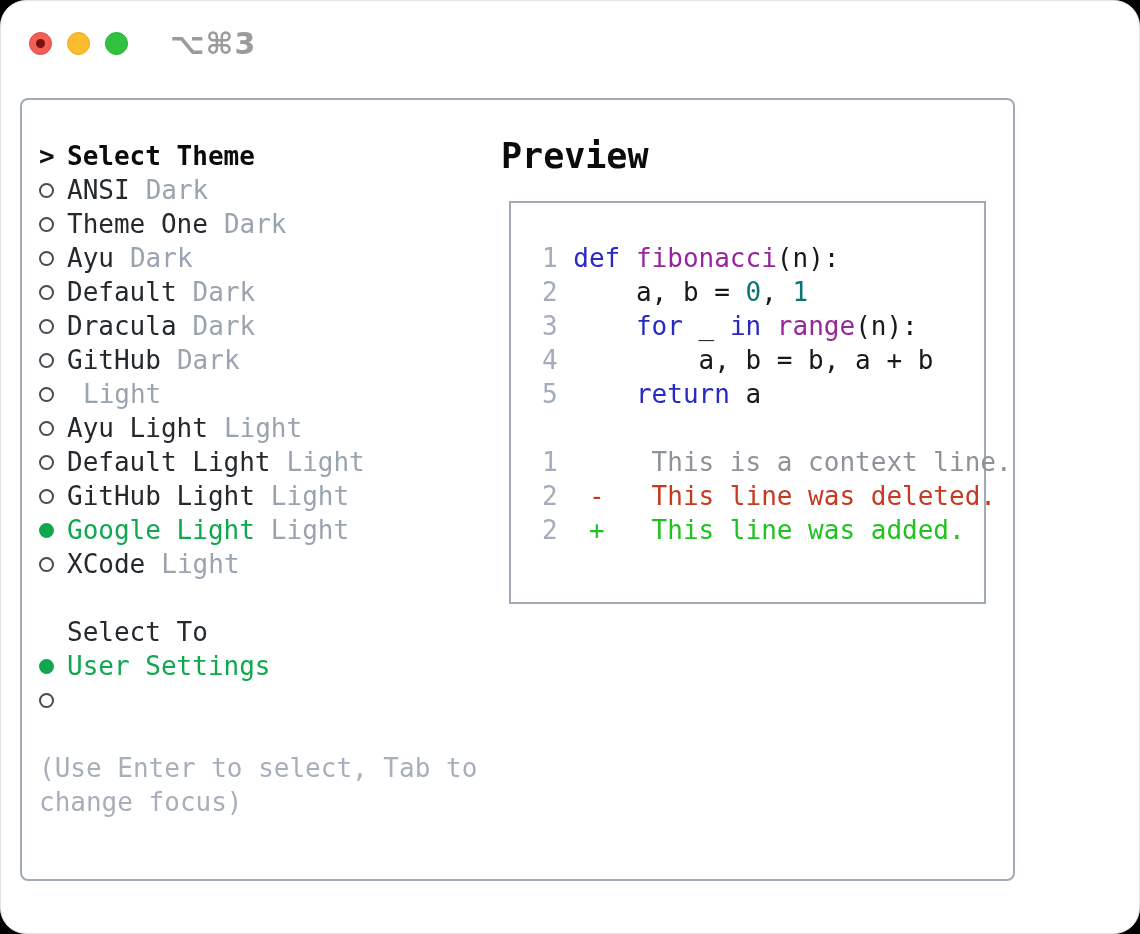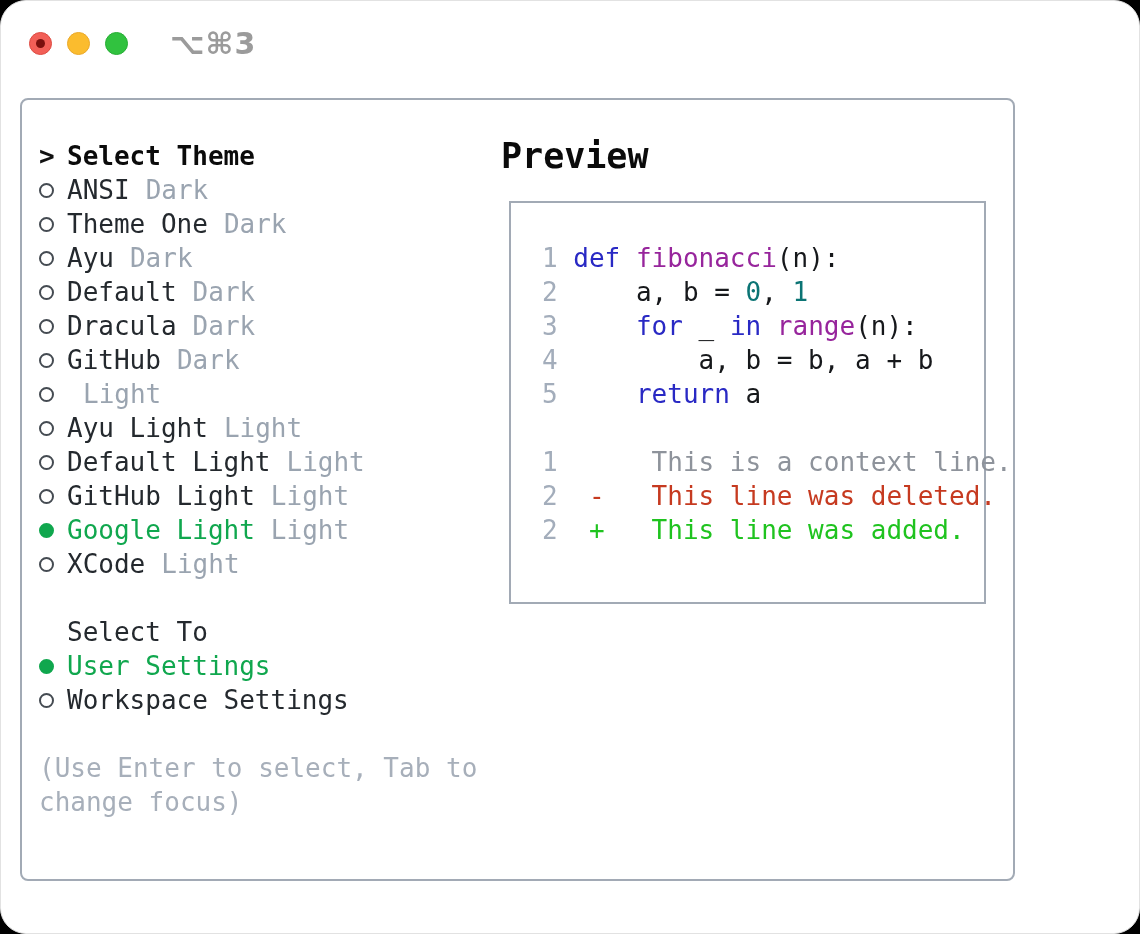--- a/index.html
+++ b/index.html
@@ -82,21 +82,21 @@
             <div class="row"><span class="marker"><span class="radio"></span></span><span class="name">GitHub Light</span><span class="tag">Light</span></div>
             <div class="row"><span class="marker"><span class="radio filled"></span></span><span class="name sel">Google Light</span><span class="tag">Light</span></div>
             <div class="row"><span class="marker"><span class="radio"></span></span><span class="name">XCode</span><span class="tag">Light</span></div>
           </div>
         <div class="row"></div>
         <div class="row">
           <span class="marker"></span><span>Select To</span>
         </div>
         <div id="apply-list">
             <div class="row"><span class="marker"><span class="radio filled"></span></span><span class="name sel">User Settings</span></div>
-            <div class="row"><span class="marker"><span class="radio"></span></span><span class="name">Workspace Settings</span></div>
+            <div class="row"><span class="marker"><span class="radio"></span></span></div>
           </div>
         <div class="row"></div>
         <div class="row hint">(Use Enter to select, Tab to</div>
         <div class="row hint">change focus)</div>
       </div>
 
       <div class="preview-title">Preview</div>
       <div class="preview-box">
         <pre id="preview-code"><div class="pline"><span class="seg-ln">1</span><span class="seg-pl"> </span><span class="seg-kw">def</span><span class="seg-pl"> </span><span class="seg-fn">fibonacci</span><span class="seg-pl">(n):</span></div><div class="pline"><span class="seg-ln">2</span><span class="seg-pl">     a, b = </span><span class="seg-num">0</span><span class="seg-pl">, </span><span class="seg-num">1</span></div><div class="pline"><span class="seg-ln">3</span><span class="seg-pl">     </span><span class="seg-kw">for</span><span class="seg-pl"> _ </span><span class="seg-kw">in</span><span class="seg-pl"> </span><span class="seg-fn">range</span><span class="seg-pl">(n):</span></div><div class="pline"><span class="seg-ln">4</span><span class="seg-pl">         a, b = b, a + b</span></div><div class="pline"><span class="seg-ln">5</span><span class="seg-pl">     </span><span class="seg-kw">return</span><span class="seg-pl"> a</span></div><div class="pline"></div><div class="pline"><span class="seg-ln">1</span><span class="seg-ctx">      This is a context line.</span></div><div class="pline"><span class="seg-ln">2</span><span class="seg-del">  -   This line was deleted.</span></div><div class="pline"><span class="seg-ln">2</span><span class="seg-add">  +   This line was added.</span></div></pre>
       </div>

